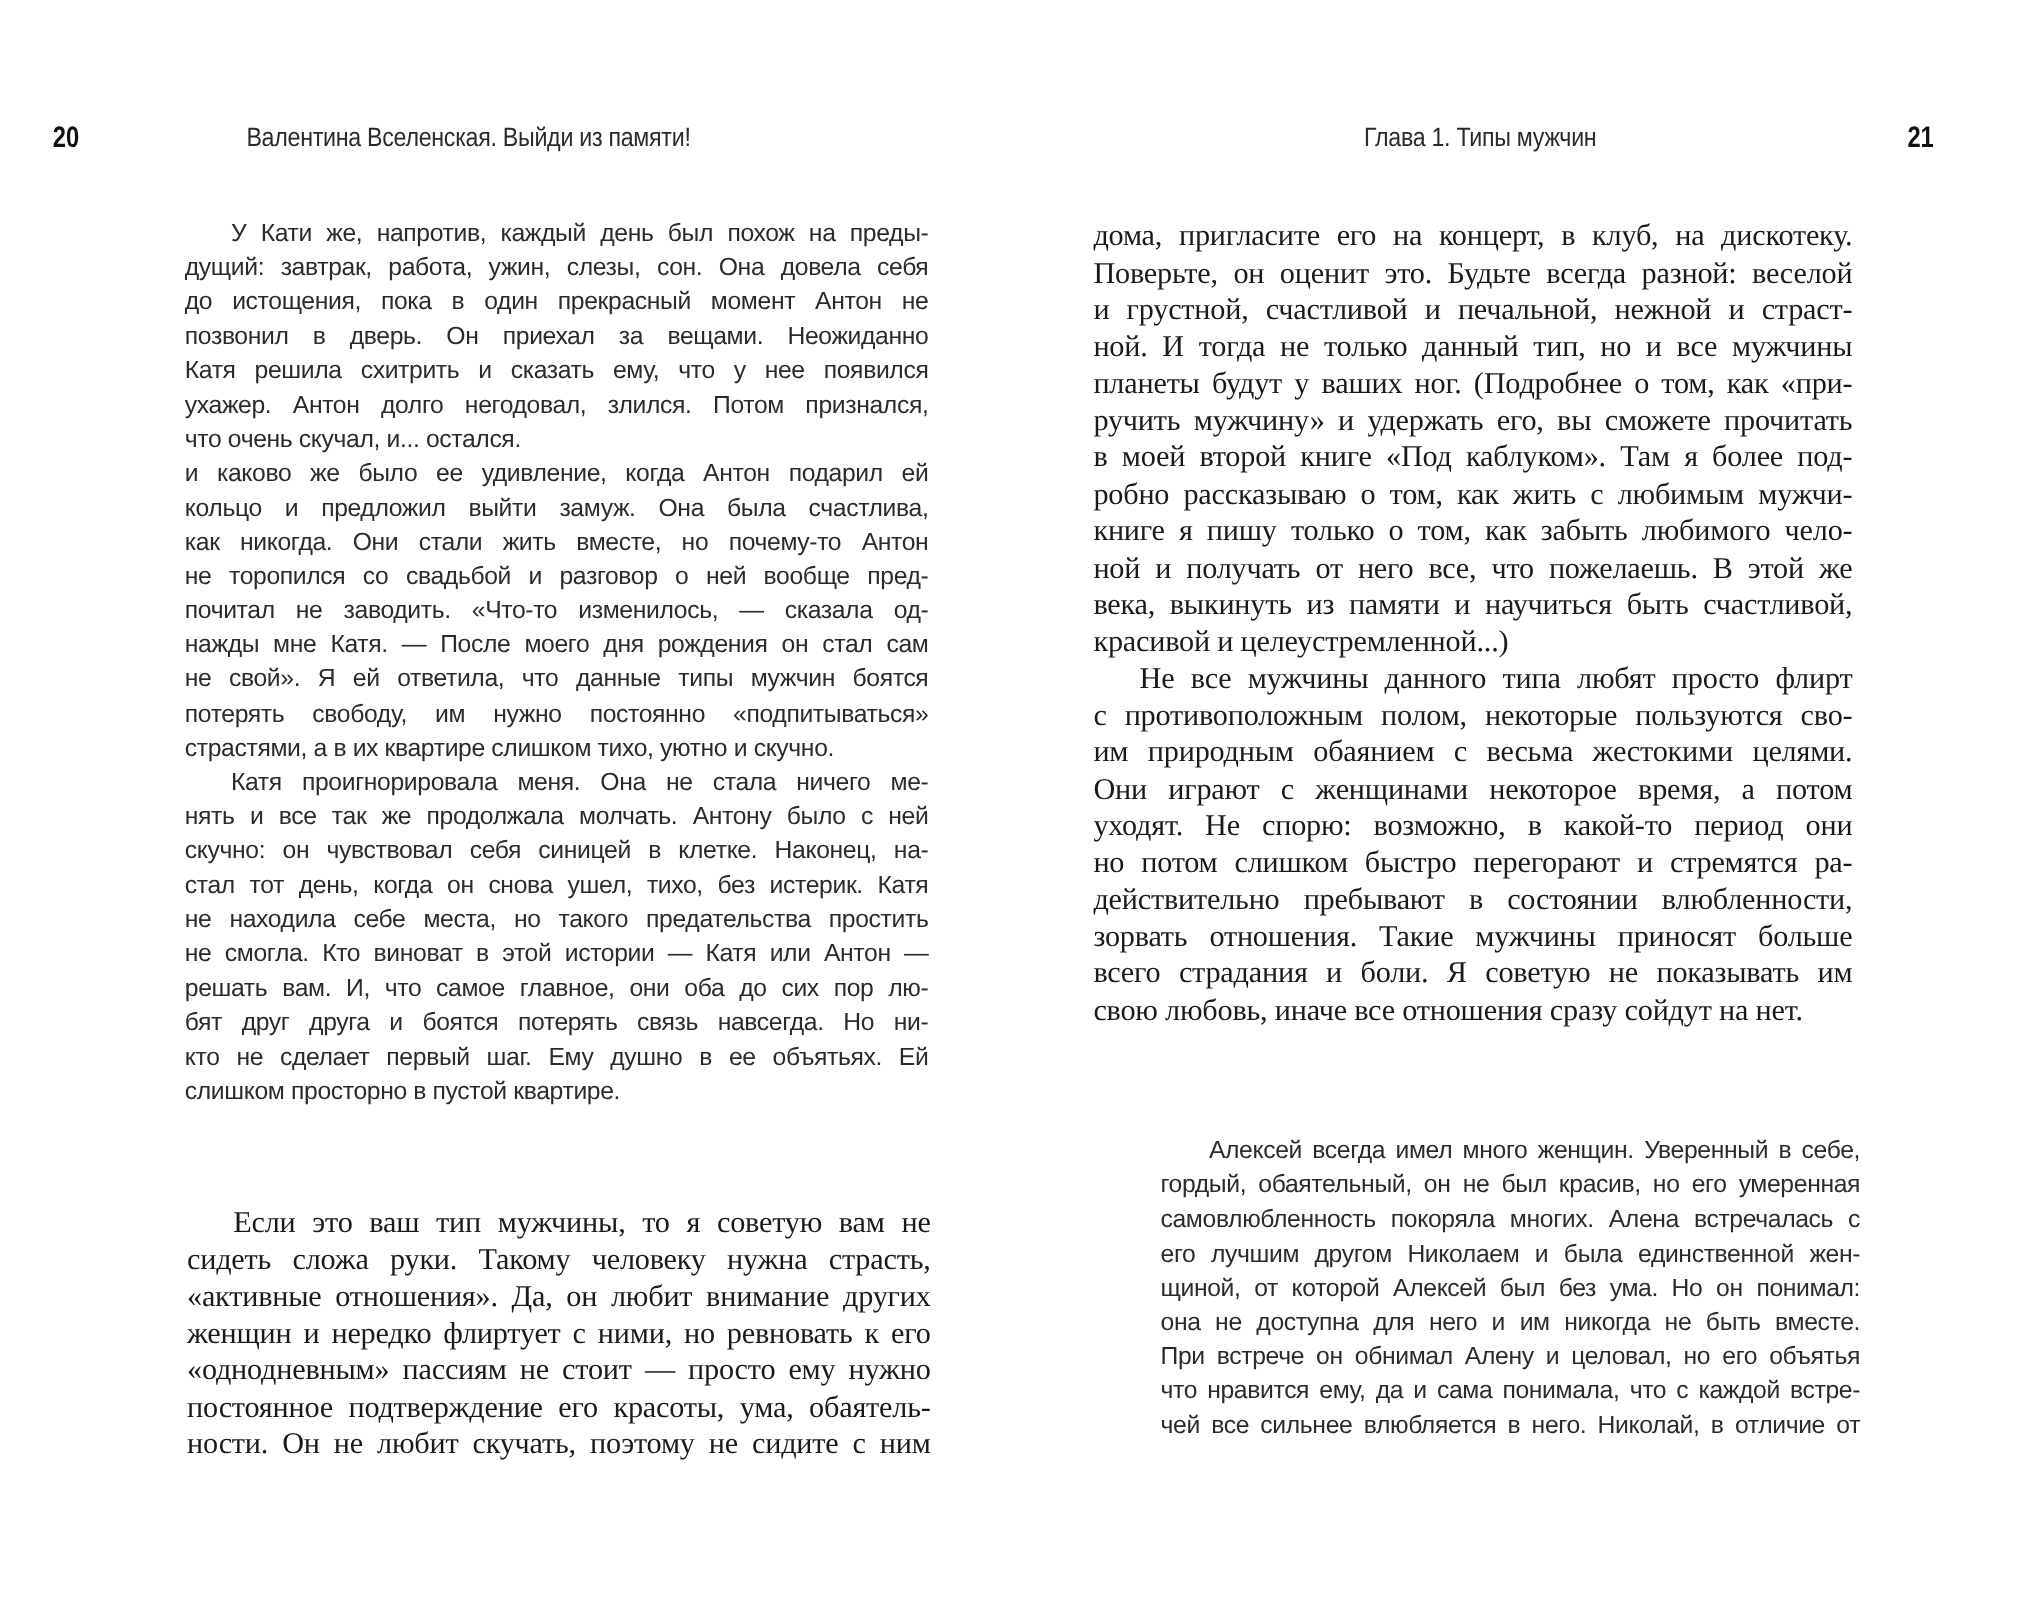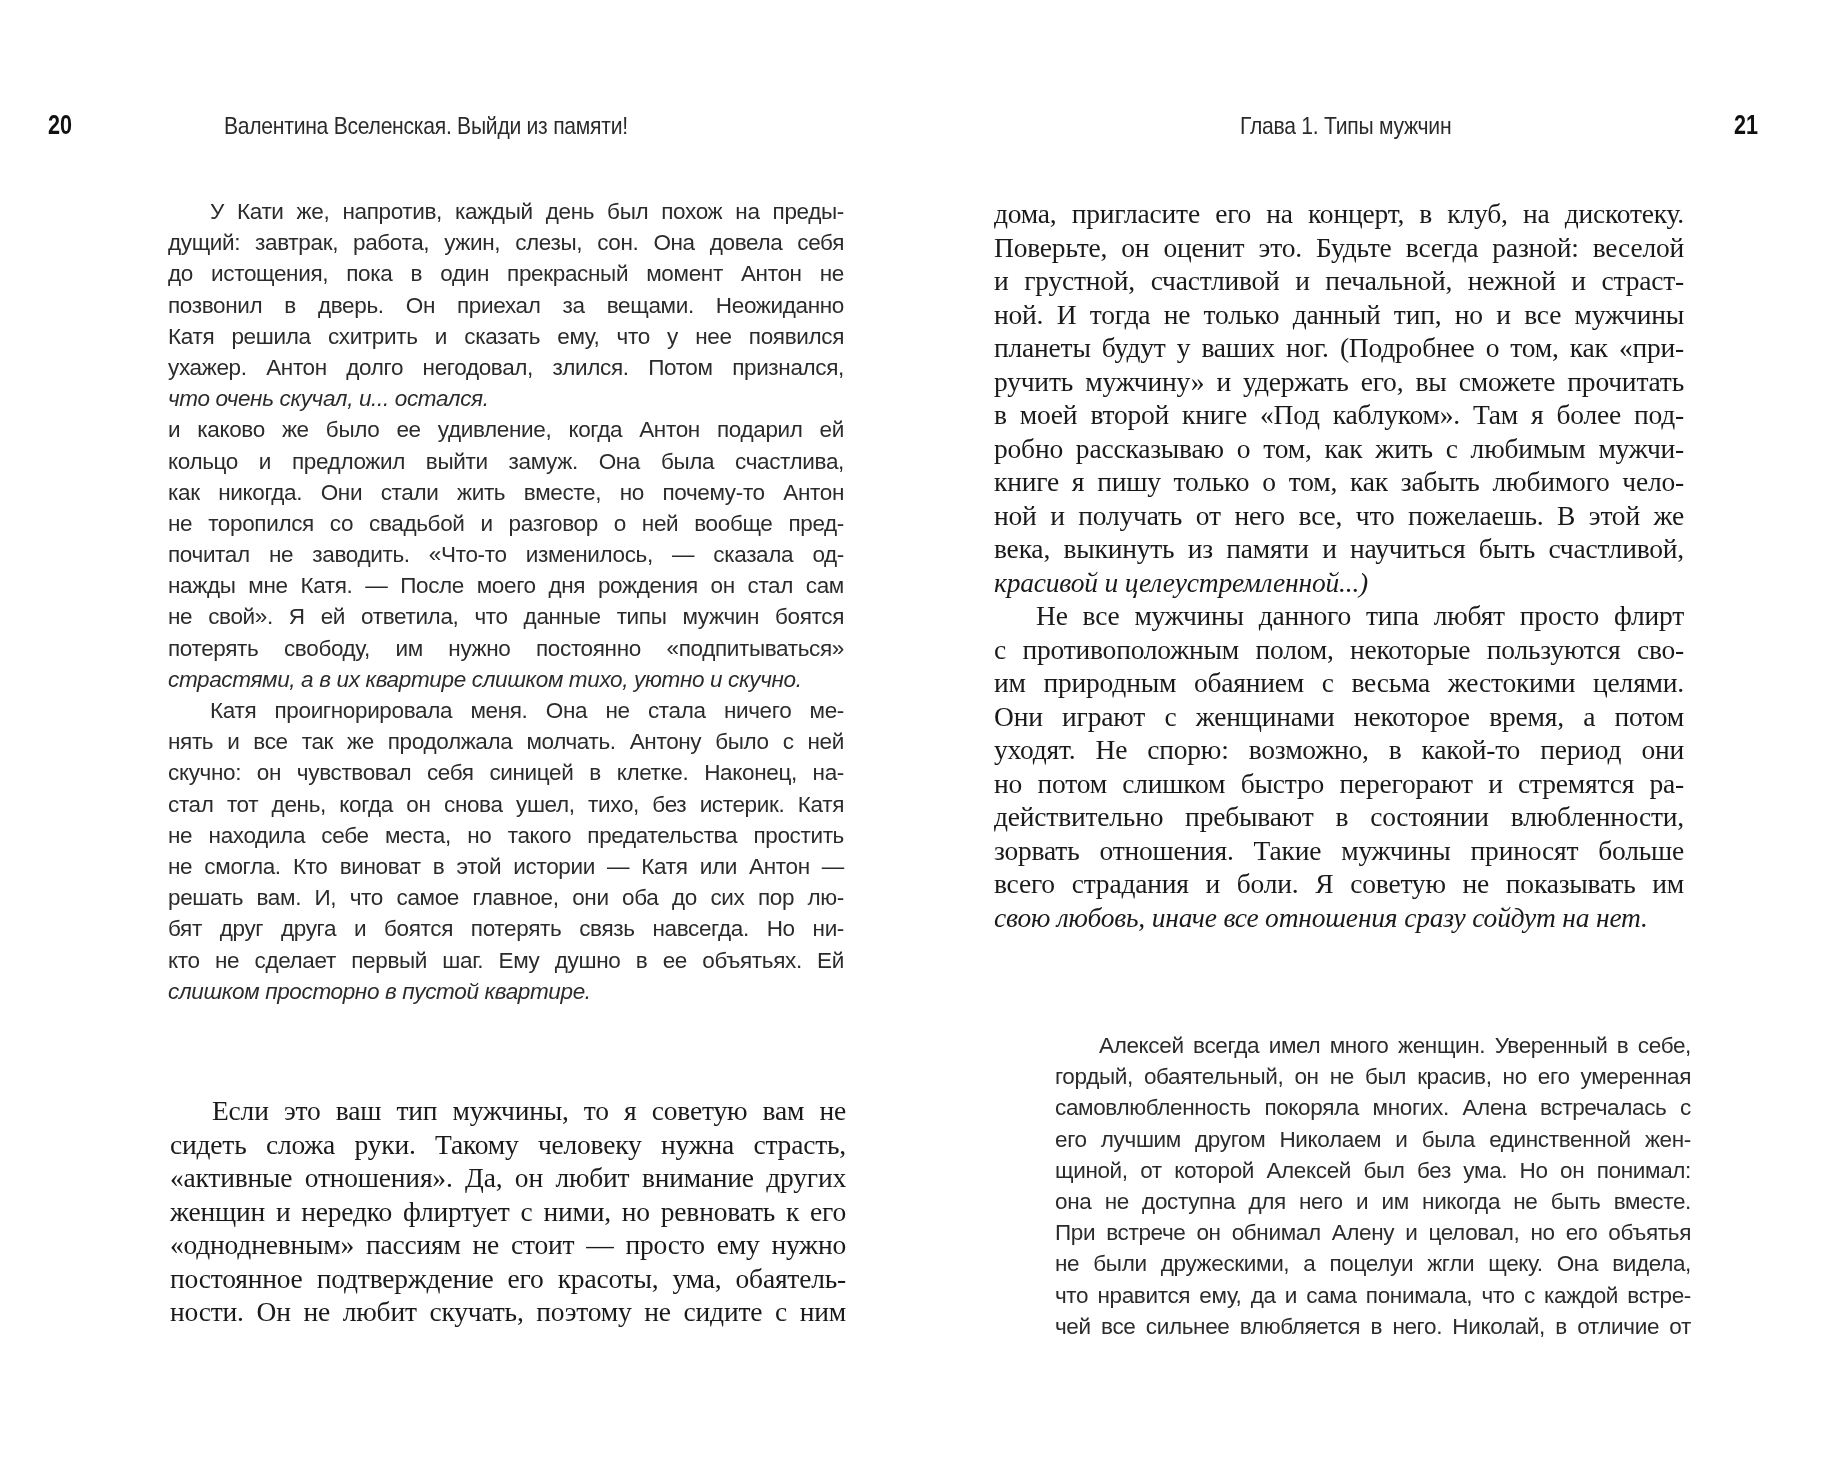--- a/index.html
+++ b/index.html
@@ -24,21 +24,21 @@
   .page-left .page-num { left: 48px; }
   .page-left .running-head { left: 224px; }
   .page-right .running-head { left: 357px; }
   .page-right .page-num { left: 851px; }
 
   .block { position: absolute; }
   .line {
     display: block; white-space: nowrap; text-align: justify; text-align-last: justify;
     transform-origin: left top;
   }
-  .line.last { text-align-last: left; font-style: italic; }
+  .line.last { text-align-last: left; }
   .line.indent { padding-left: 42px; box-sizing: border-box; }
 
   
   .sans .line {
     font-family: "Liberation Sans", sans-serif; font-size: 22.5px; color: #2b2b2b;
     height: 31.2px; line-height: 31.2px; letter-spacing: -0.35px;
   }
   
   .serif .line {
     font-family: "Liberation Serif", serif; font-size: 27.5px; color: #1a1a1a;
@@ -125,17 +125,16 @@
       <span class="line last">свою любовь, иначе все отношения сразу сойдут на нет.</span>
     </div>
   <div class="block sans right-story">
       <span class="line indent">Алексей всегда имел много женщин. Уверенный в себе,</span>
       <span class="line">гордый, обаятельный, он не был красив, но его умеренная</span>
       <span class="line">самовлюбленность покоряла многих. Алена встречалась с</span>
       <span class="line">его лучшим другом Николаем и была единственной жен-</span>
       <span class="line">щиной, от которой Алексей был без ума. Но он понимал:</span>
       <span class="line">она не доступна для него и им никогда не быть вместе.</span>
       <span class="line">При встрече он обнимал Алену и целовал, но его объятья</span>
-      <span class="line">не были дружескими, а поцелуи жгли щеку. Она видела,</span>
       <span class="line">что нравится ему, да и сама понимала, что с каждой встре-</span>
       <span class="line">чей все сильнее влюбляется в него. Николай, в отличие от</span>
     </div>
 </div>
 
 </body></html>

